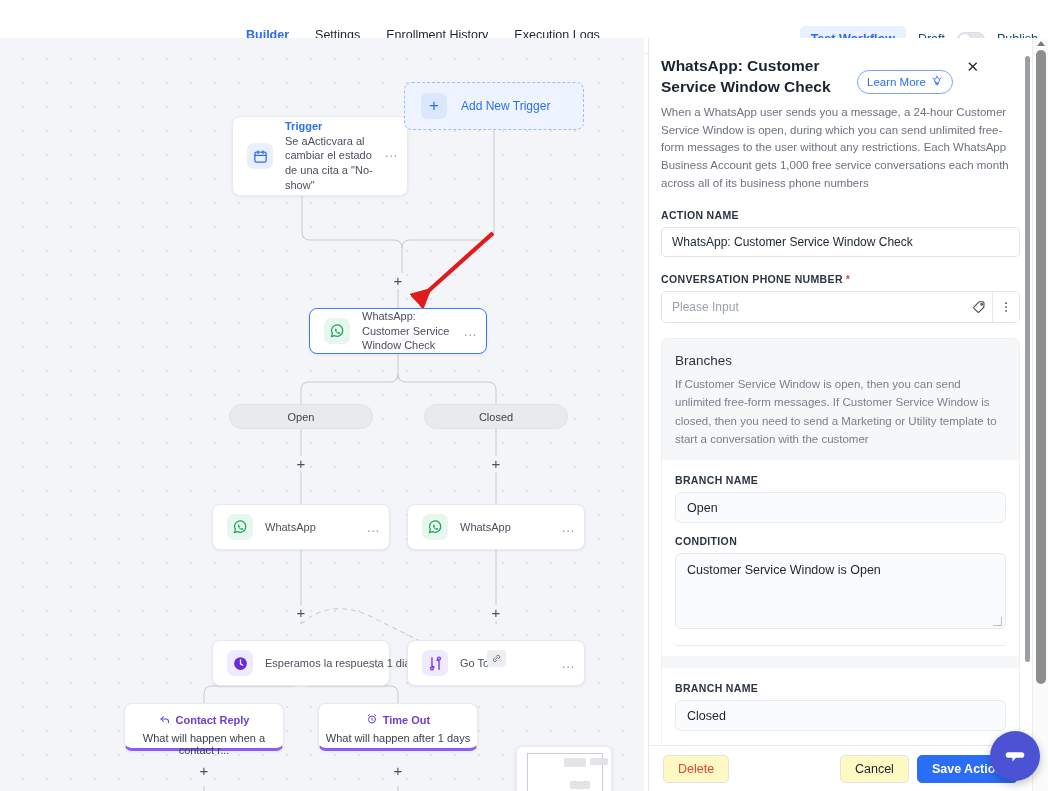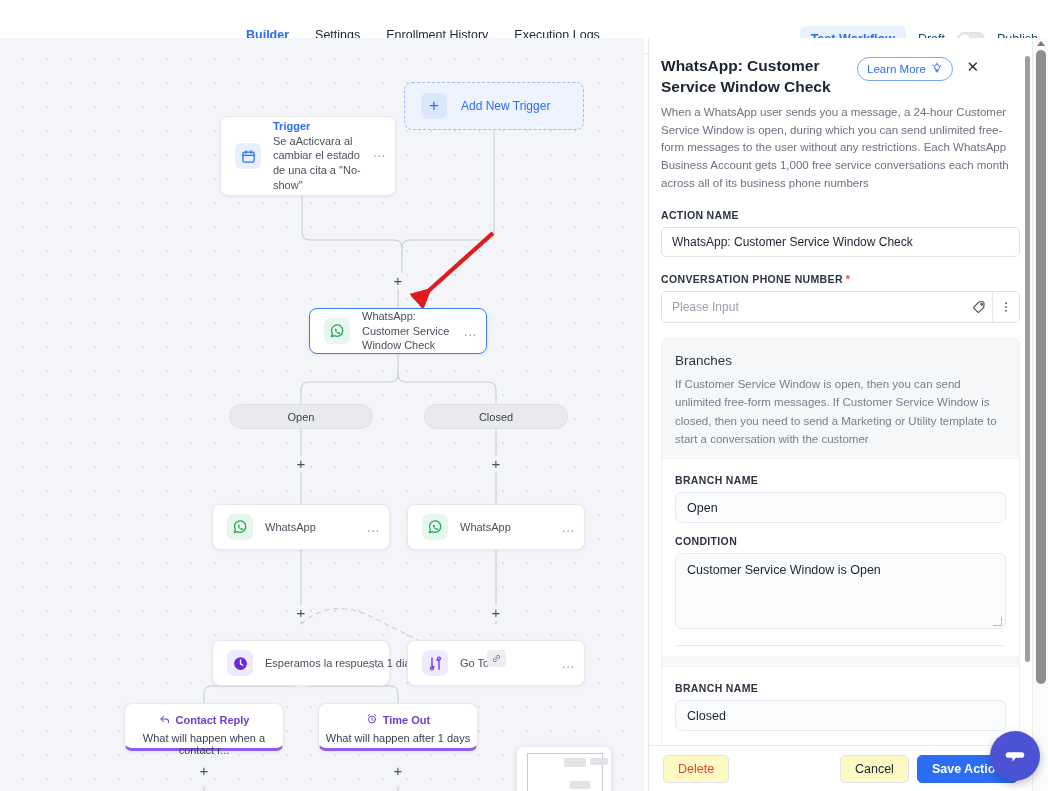--- a/index.html
+++ b/index.html
@@ -141,21 +141,21 @@
   }
   .panel-scroll { flex: 1 1 auto; overflow: hidden; position: relative; padding: 0 12px; }
   .panel-head { display: flex; align-items: flex-start; padding: 18px 0 0 0; }
   .panel-title {
     font-size: 15.5px; font-weight: 700; color: #1b2430; line-height: 1.35;
     flex: 1 1 auto; max-width: 196px;
   }
   .learn-more {
     border: 1px solid #7aa6f7; color: #2b6ef5; background: #fff; border-radius: 13px;
     font-size: 11.5px; padding: 4px 9px; display: flex; align-items: center; gap: 5px;
-    cursor: pointer; font-family: inherit; white-space: nowrap; margin-top: 1px;
+    cursor: pointer; font-family: inherit; white-space: nowrap; margin-top: 14px;
   }
   .close-x {
     margin-left: 12px; margin-top: 3px; font-size: 15px; color: #2b2f3a; cursor: pointer;
     width: 16px; text-align: center; line-height: 16px;
   }
   .panel-desc { font-size: 11.5px; color: #6b7280; line-height: 1.55; margin-top: 6px; }
 
   .field-label {
     font-size: 10.5px; font-weight: 700; color: #2b3442; letter-spacing: .35px;
     margin: 16px 0 6px 0; text-transform: uppercase;
@@ -290,21 +290,21 @@
 
         <path d="M204 748 L204 770"></path>
         <path d="M398 748 L398 770"></path>
       </g>
       <g fill="none" stroke="#c9ccd2" stroke-width="1.1" stroke-dasharray="5 4">
         <path d="M301 586 Q330 560 370 578 L470 628 Q488 636 488 646"></path>
         <path d="M496 648 L496 620"></path>
       </g>
     </svg>
 
-    <div class="node" style="left:220px; top:78px; width:176px; height:80px;">
+    <div class="node" style="left:232px; top:78px; width:176px; height:80px;">
       <div class="node-icon ic-blue">
         <svg width="15" height="15" viewBox="0 0 24 24" fill="none" stroke="#2b6ef5" stroke-width="2" stroke-linecap="round">
           <rect x="3" y="5" width="18" height="16" rx="2.5"></rect>
             <path d="M3 10h18M8 3v4M16 3v4"></path>
         </svg>
       </div>
       <div class="node-body">
         <div class="node-title link">Trigger</div>
         <div class="node-sub">Se aActicvara al cambiar el estado de una cita a "No-show"</div>
       </div>

